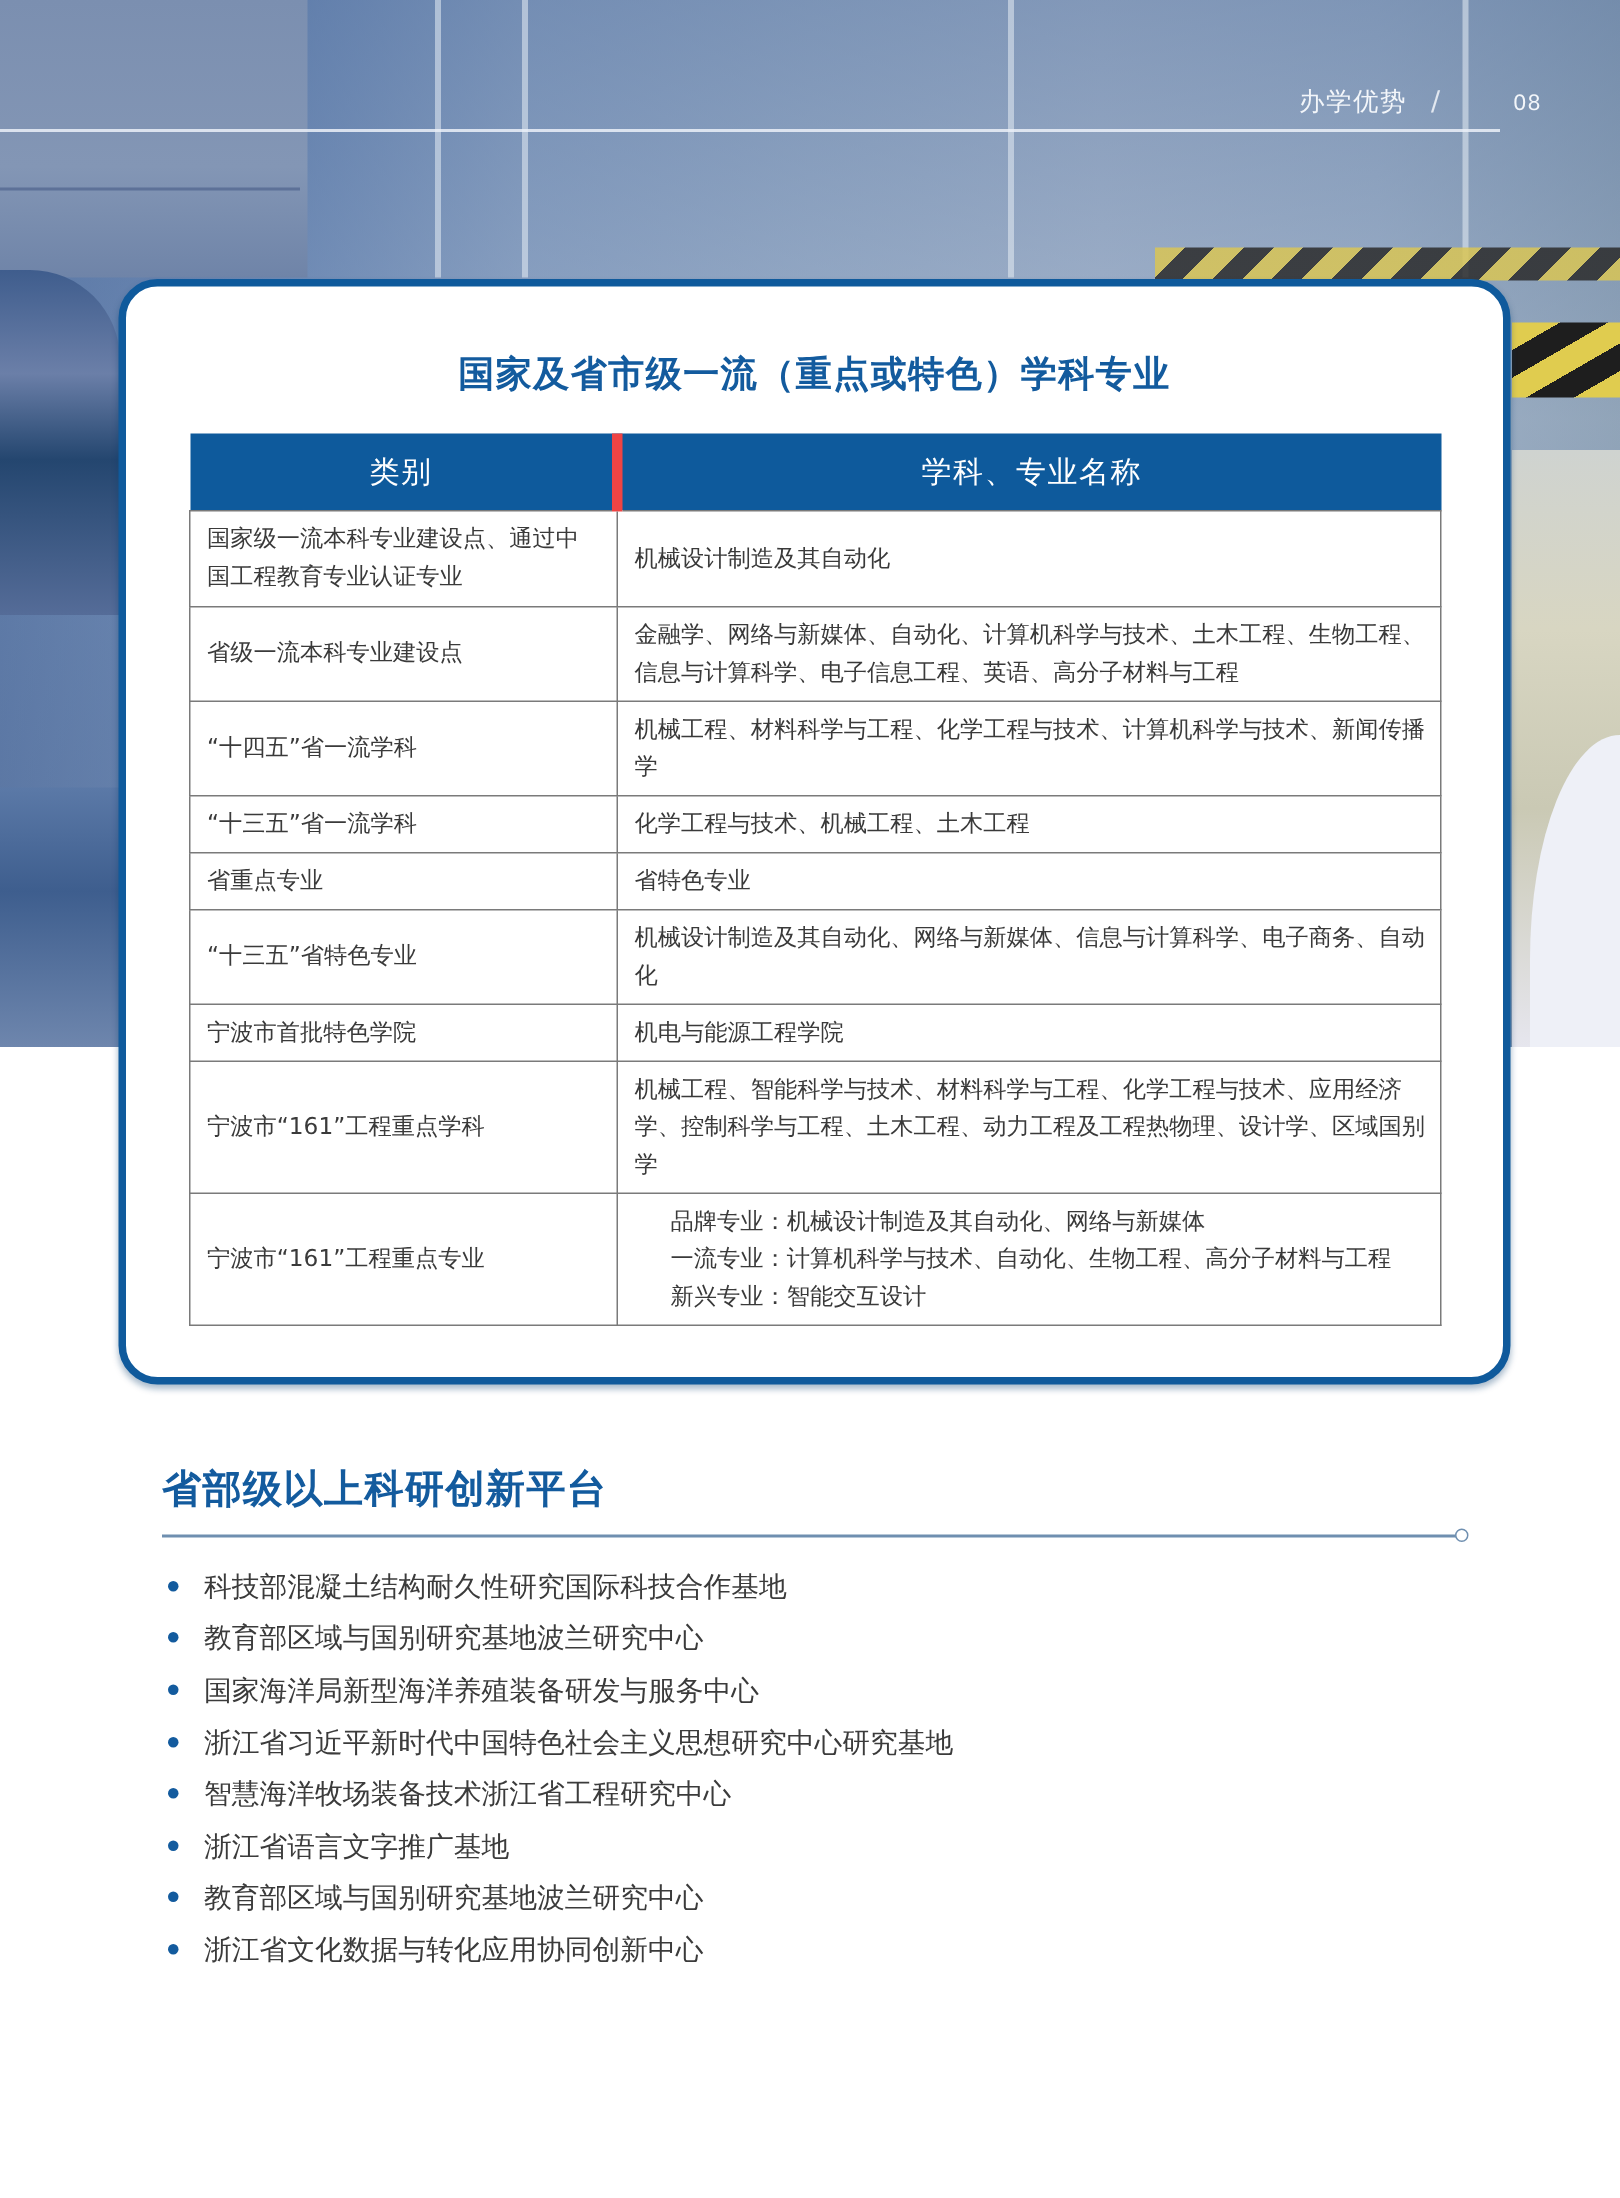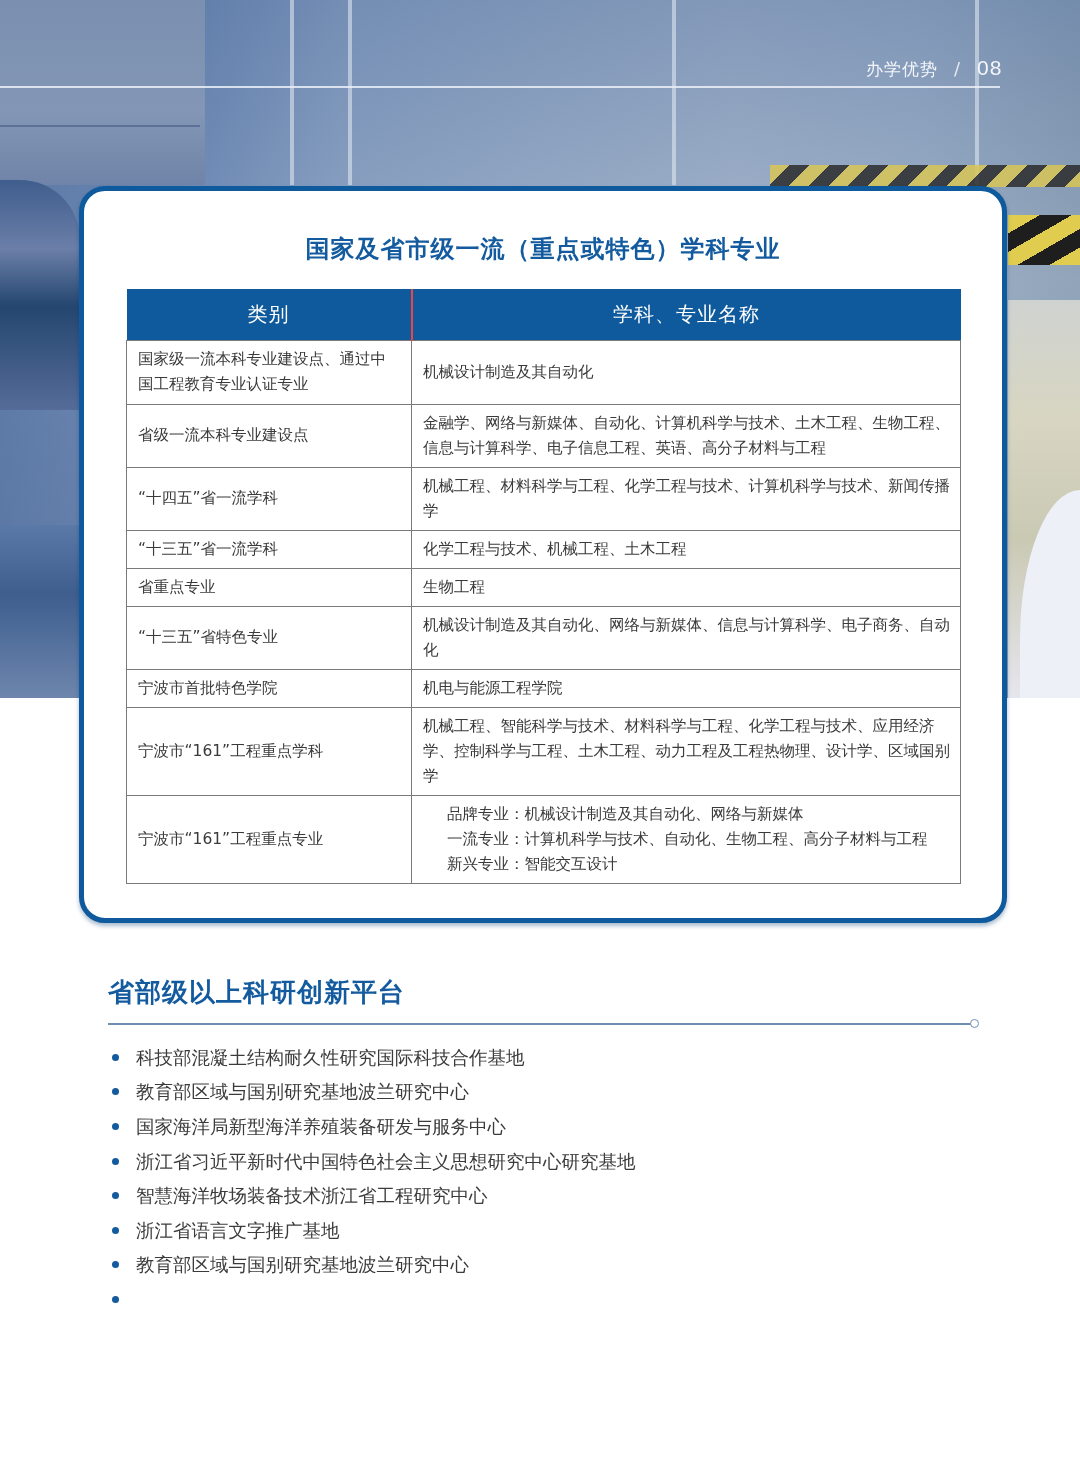--- a/index.html
+++ b/index.html
@@ -47,40 +47,40 @@
     background: #eef0f7; border-top-left-radius: 80px 200px;
   }
 
   
   .crumb-line { position:absolute; left:0; top:86px; width:1000px; height:2px; background: rgba(235,240,248,0.85); }
   .crumb {
     position:absolute; top:56px; left:866px; display:flex; align-items:baseline; gap:16px;
     color:#f3f6fa; font-size:17px; letter-spacing:1px;
   }
   .crumb .slash { font-size:18px; opacity:0.85; }
-  .crumb .num { font-size:21px; font-family: "Liberation Sans", sans-serif; font-weight: 400; }
+  .crumb .num { font-size:15px; font-family: "Liberation Sans", sans-serif; font-weight: 400; margin-left: 32px; }
 
   
   .card {
     position:absolute; left:79px; top:186px; width:928px; height:737px;
     background:#ffffff; border:5px solid #0f5a9c; border-radius: 26px;
     box-shadow: 0 3px 4px rgba(10,60,110,0.35);
     padding-left: 42px;
   }
   .card-title {
     position:absolute; left:0; top:42px; width:100%; text-align:center;
     font-size:24px; font-weight:bold; color:#135b9e; letter-spacing:1px;
   }
   table.grid {
     position:absolute; left:42px; top:98px; width:834px;
     border-collapse: collapse; table-layout: fixed;
   }
   table.grid th {
     background:#0e5a9c; color:#ffffff; font-weight:normal; font-size:20px;
-    height:51px; letter-spacing:1px; border-right:2px solid #ef4444;
+    height:51px; letter-spacing:1px; border-right:7px solid #ef4444;
   }
   table.grid th:last-child { border-right:none; }
   table.grid td {
     border:1px solid #7a7a7a; font-size:15.5px; color:#3a3a3a; line-height:25px;
     padding:6px 10px 6px 11px; vertical-align: middle;
   }
   table.grid col.c1 { width:285px; }
   table.grid col.c2 { width:549px; }
   table.grid td.sub-lines div { line-height:25px;margin-left:24px; }
 
@@ -152,21 +152,21 @@
       <tr style="height:62px">
         <td>“十四五”省一流学科</td>
         <td>机械工程、材料科学与工程、化学工程与技术、计算机科学与技术、新闻传播学</td>
       </tr>
       <tr style="height:37px">
         <td>“十三五”省一流学科</td>
         <td>化学工程与技术、机械工程、土木工程</td>
       </tr>
       <tr style="height:37px">
         <td>省重点专业</td>
-        <td>生物工程</td>
+        <td>省特色专业</td>
       </tr>
       <tr style="height:62px">
         <td>“十三五”省特色专业</td>
         <td>机械设计制造及其自动化、网络与新媒体、信息与计算科学、电子商务、自动化</td>
       </tr>
       <tr style="height:37px">
         <td>宁波市首批特色学院</td>
         <td>机电与能源工程学院</td>
       </tr>
       <tr style="height:87px">
@@ -213,14 +213,15 @@
   <li>
       <span class="dot"></span>
       <span>浙江省语言文字推广基地</span>
     </li>
   <li>
       <span class="dot"></span>
       <span>教育部区域与国别研究基地波兰研究中心</span>
     </li>
   <li>
       <span class="dot"></span>
+      <span>浙江省文化数据与转化应用协同创新中心</span>
     </li>
 </ul>
 
 </body></html>

